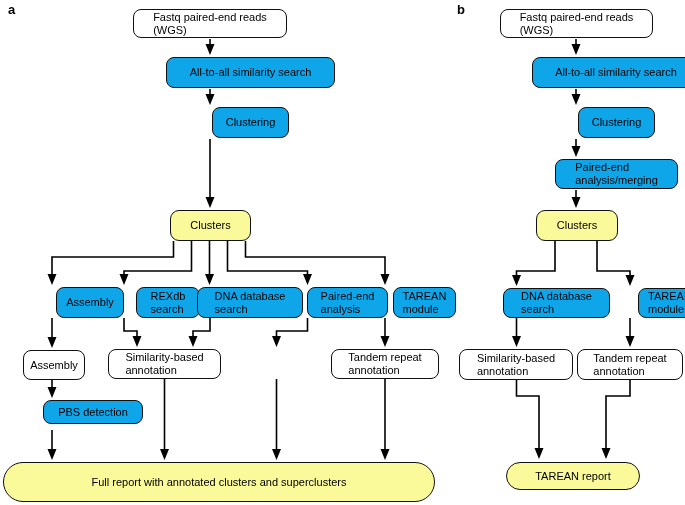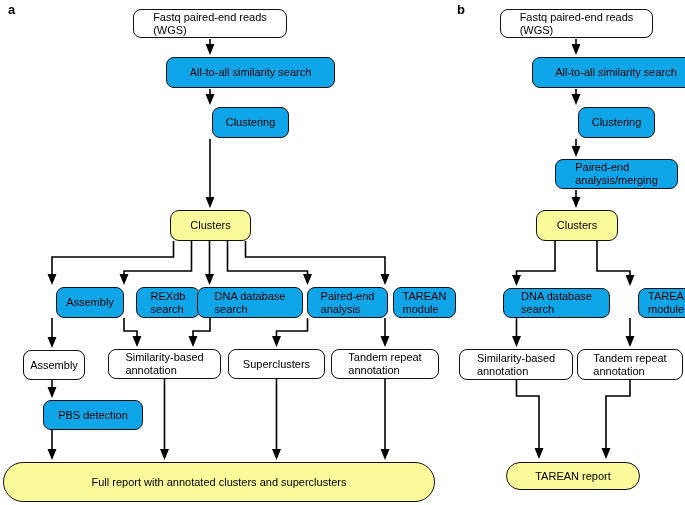--- a/index.html
+++ b/index.html
@@ -88,24 +88,23 @@
 search</div>
   <div class="node gray" style="left:157px;top:287px;width:106px;height:31px">DNA database
 search</div>
   <div class="node gray" style="left:267px;top:287px;width:81px;height:31px">Paired-end
 analysis</div>
   <div class="node gray" style="left:353px;top:287px;width:63px;height:31px">TAREAN
 module</div>
   <div class="node white" style="left:23px;top:350px;width:62px;height:30px">Assembly</div>
   <div class="node white" style="left:108px;top:349px;width:113px;height:30px">Similarity-based
 annotation</div>
-  <div class="node white" style="left:228px;top:349px;width:97px;height:30px">Superclusters</div>
   <div class="node white" style="left:331px;top:349px;width:108px;height:30px">Tandem repeat
 annotation</div>
-  <div class="node gray" style="left:3px;top:400px;width:100px;height:30px">PBS detection</div>
+  <div class="node gray" style="left:3px;top:400px;width:100px;height:24px">PBS detection</div>
   <div class="node yellow report" style="left:3px;top:462px;width:432px;height:40px">Full report with annotated clusters and superclusters</div>
 
   <div class="node white" style="left:500px;top:9px;width:153px;height:29px">Fastq paired-end reads
 (WGS)</div>
   <div class="node gray" style="left:492px;top:57px;width:168px;height:31px">All-to-all similarity search</div>
   <div class="node gray" style="left:538px;top:107px;width:77px;height:31px">Clustering</div>
   <div class="node gray" style="left:515px;top:159px;width:123px;height:30px">Paired-end
 analysis/merging</div>
   <div class="node yellow" style="left:536px;top:210px;width:82px;height:31px">Clusters</div>
   <div class="node gray" style="left:463px;top:288px;width:107px;height:30px">DNA database

